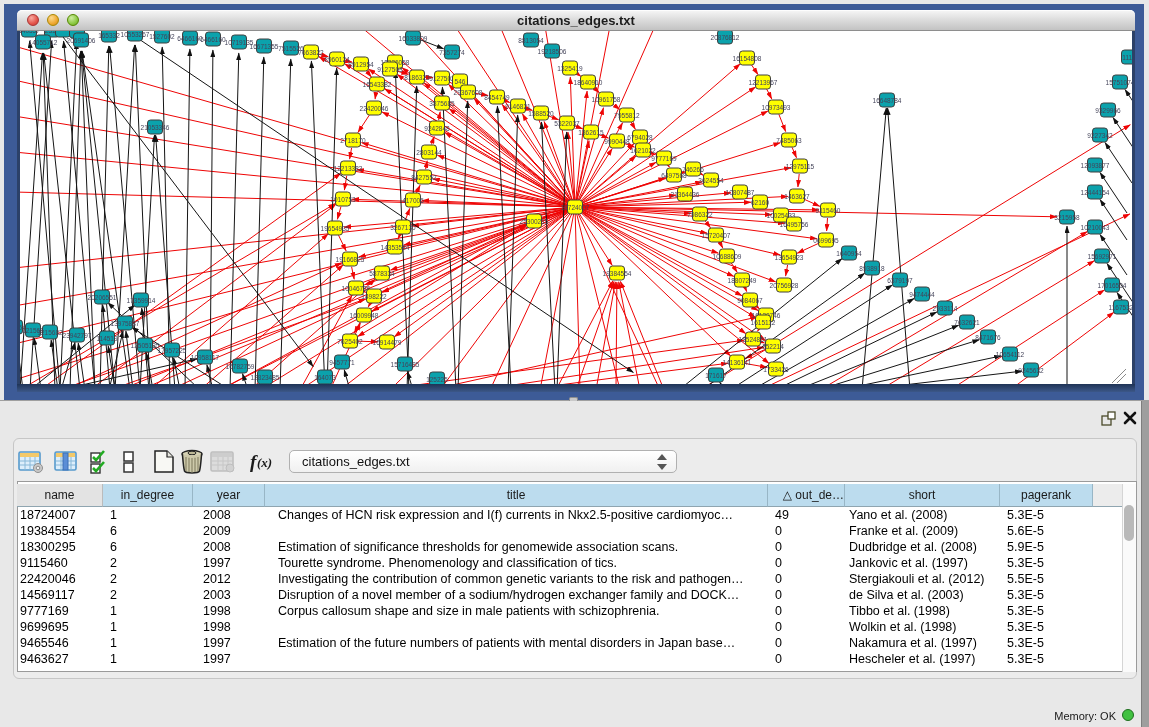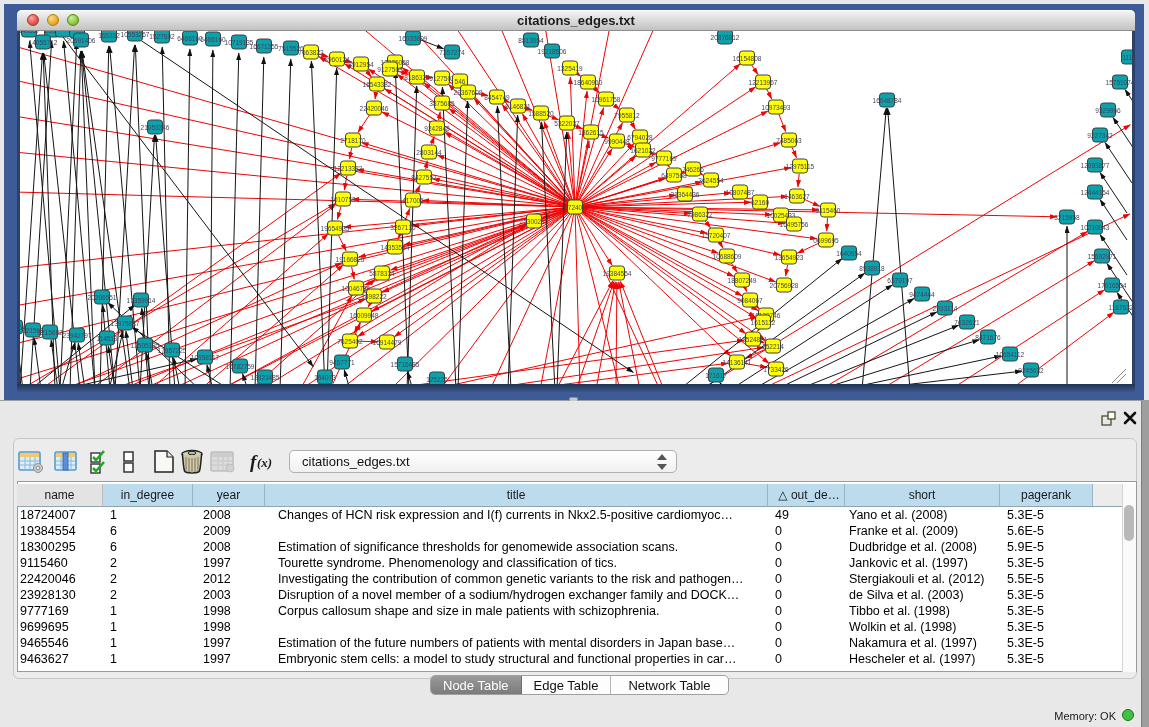--- a/index.html
+++ b/index.html
@@ -657,21 +657,21 @@
           <text x="0" y="19" font-family="Liberation Serif,serif" font-style="italic" font-weight="700" font-size="19" fill="#1a1a1a">f</text>
           <text x="7" y="18" font-family="Liberation Serif,serif" font-style="italic" font-weight="700" font-size="13" fill="#1a1a1a">(x)</text>
         </g>
       </svg>
 </div>
 <div id="table"></div>
 <div class="hcell" style="left:17px;width:86px;background:#e3e3e3;border-right:1px solid #bbb">name</div>
 <div class="hcell" style="left:103px;width:90px">in_degree</div>
 <div class="hcell" style="left:193px;width:72px">year</div>
 <div class="hcell" style="left:265px;width:503px">title</div>
-<div class="hcell" style="left:768px;width:77px;text-align:center;padding-left:6px">△ out_de…</div>
+<div class="hcell" style="left:768px;width:77px;text-align:right;padding-left:6px">△ out_de…</div>
 <div class="hcell" style="left:845px;width:155px">short</div>
 <div class="hcell" style="left:1000px;width:93px">pagerank</div>
 <div class="hcell" style="left:1093px;width:43px;background:#ececec;border-right:none"></div>
 <div class="trow" style="top:507px">
       <span style="left:20px">18724007</span>
       <span style="left:110px">1</span>
       <span style="left:203px">2008</span>
       <span style="left:278px">Changes of HCN risk expression and I(f) currents in Nkx2.5-positive cardiomyoc…</span>
       <span style="left:775px">49</span>
       <span style="left:849px">Yano et al. (2008)</span>
@@ -706,21 +706,21 @@
 <div class="trow" style="top:571px">
       <span style="left:20px">22420046</span>
       <span style="left:110px">2</span>
       <span style="left:203px">2012</span>
       <span style="left:278px">Investigating the contribution of common genetic variants to the risk and pathogen…</span>
       <span style="left:775px">0</span>
       <span style="left:849px">Stergiakouli et al. (2012)</span>
       <span style="left:1007px">5.5E-5</span>
     </div>
 <div class="trow" style="top:587px">
-      <span style="left:20px">23928130</span>
+      <span style="left:20px">14569117</span>
       <span style="left:110px">2</span>
       <span style="left:203px">2003</span>
       <span style="left:278px">Disruption of a novel member of a sodium/hydrogen exchanger family and DOCK…</span>
       <span style="left:775px">0</span>
       <span style="left:849px">de Silva et al. (2003)</span>
       <span style="left:1007px">5.3E-5</span>
     </div>
 <div class="trow" style="top:603px">
       <span style="left:20px">9777169</span>
       <span style="left:110px">1</span>
@@ -744,27 +744,21 @@
       <span style="left:203px">1997</span>
       <span style="left:278px">Estimation of the future numbers of patients with mental disorders in Japan base…</span>
       <span style="left:775px">0</span>
       <span style="left:849px">Nakamura et al. (1997)</span>
       <span style="left:1007px">5.3E-5</span>
     </div>
 <div class="trow" style="top:651px">
       <span style="left:20px">9463627</span>
       <span style="left:110px">1</span>
       <span style="left:203px">1997</span>
-      <span style="left:278px">Embryonic stem cells: a model to study structural and functional properties in car…</span>
       <span style="left:775px">0</span>
       <span style="left:849px">Hescheler et al. (1997)</span>
       <span style="left:1007px">5.3E-5</span>
     </div>
 <div style="position:absolute;left:1122px;top:484px;width:14px;height:188px;background:#fafafa;border-left:1px solid #d5d5d5"></div>
 <div style="position:absolute;left:1124px;top:505px;width:10px;height:36px;background:#b9b9b9;border-radius:5px"></div>
-<div id="tabs">
- <div class="tab sel">Node Table</div>
- <div class="tab">Edge Table</div>
- <div class="tab" style="border-right:none;padding:0 17px">Network Table</div>
-</div>
 <div id="mem">Memory: OK</div>
 <div id="memdot"></div>
 <div id="rightstrip"></div>
 </div>
 </body></html>

